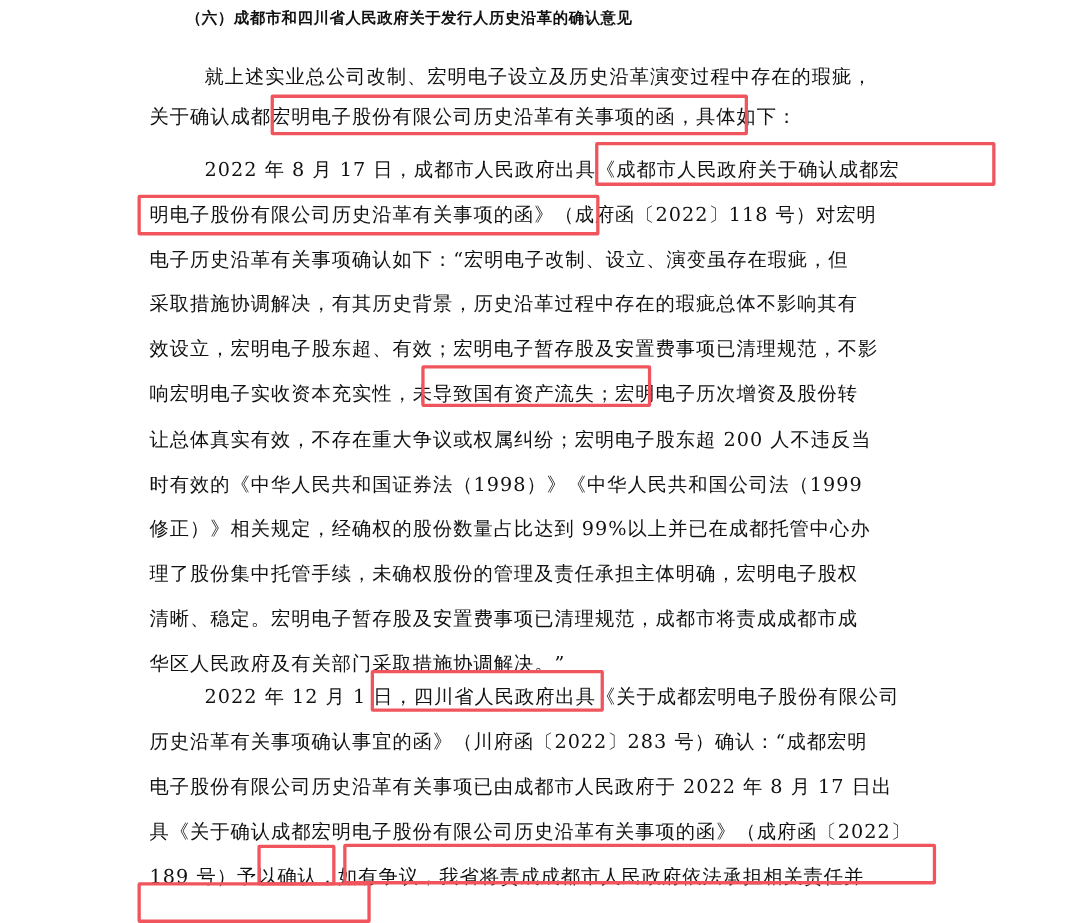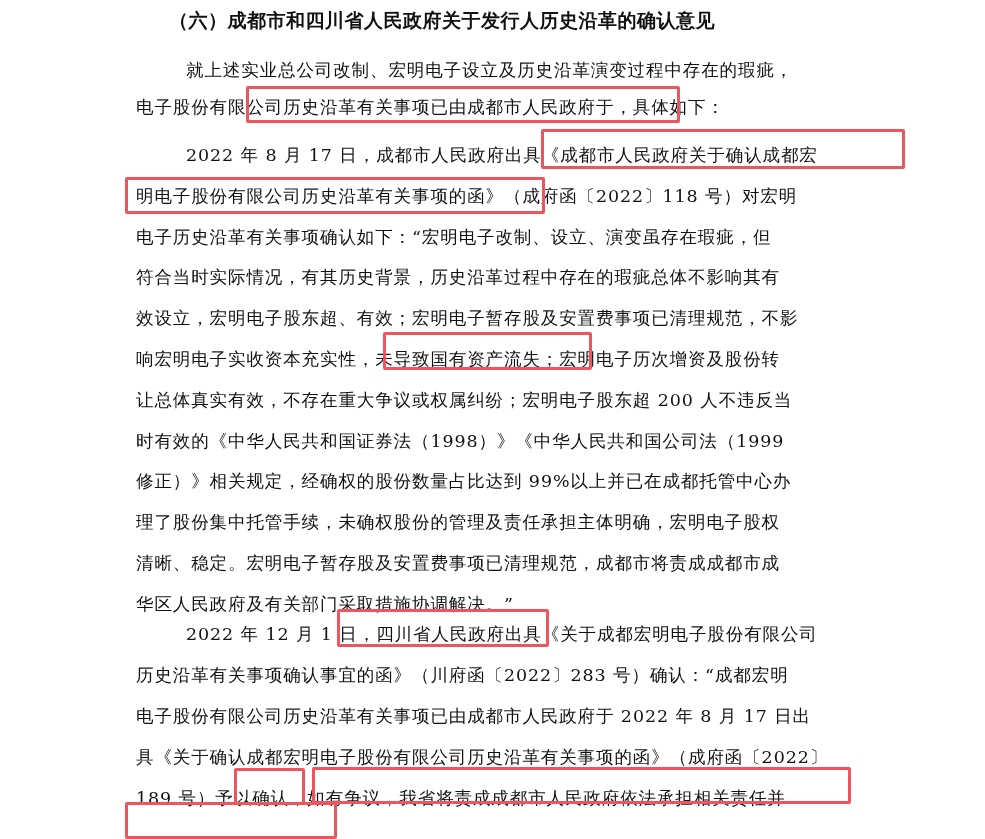--- a/index.html
+++ b/index.html
@@ -1,34 +1,34 @@
 <!DOCTYPE html>
 <html><head>
   <meta charset="utf-8">
   <style>
     html, body { margin: 0; padding: 0; background: #ffffff; }
     body { width: 985px; height: 839px; position: relative; overflow: hidden;
            font-family: "DejaVu Serif", "Liberation Serif", serif; color: #111; }
-    .heading { position: absolute; left: 169px; top: 8px; font-size: 19px; font-weight: bold;
+    .heading { position: absolute; left: 169px; top: 8px; font-size: 14px; font-weight: bold;
                font-family: "DejaVu Sans", "Liberation Sans", sans-serif; letter-spacing: 0.5px; white-space: nowrap; }
     .line { position: absolute; left: 136px; font-size: 17.5px; white-space: nowrap; letter-spacing: 0.9px; line-height: 24px; }
     .indent { left: 186px; text-align: center; }
     .hl { position: absolute; border: 3px solid #f0545c; border-radius: 2px; box-sizing: border-box; }
   </style>
 </head>
 <body>
 
 <div class="heading">（六）成都市和四川省人民政府关于发行人历史沿革的确认意见</div>
 
 <div class="line indent" style="top:58px">就上述实业总公司改制、宏明电子设立及历史沿革演变过程中存在的瑕疵，</div>
-<div class="line" style="top:95px">电子股份有限公司历史沿革有关事项已由成都市人民政府于，具体如下：</div>
+<div class="line" style="top:95px">关于确认成都宏明电子股份有限公司历史沿革有关事项的函，具体如下：</div>
 <div class="line indent" style="top:143px">2022 年 8 月 17 日，成都市人民政府出具《成都市人民政府关于确认成都宏</div>
 <div class="line" style="top:184px">明电子股份有限公司历史沿革有关事项的函》（成府函〔2022〕118 号）对宏明</div>
 <div class="line" style="top:225px">电子历史沿革有关事项确认如下：“宏明电子改制、设立、演变虽存在瑕疵，但</div>
-<div class="line" style="top:265px">符合当时实际情况，有其历史背景，历史沿革过程中存在的瑕疵总体不影响其有</div>
+<div class="line" style="top:265px">采取措施协调解决，有其历史背景，历史沿革过程中存在的瑕疵总体不影响其有</div>
 <div class="line" style="top:306px">效设立，宏明电子股东超、有效；宏明电子暂存股及安置费事项已清理规范，不影</div>
 <div class="line" style="top:347px">响宏明电子实收资本充实性，未导致国有资产流失；宏明电子历次增资及股份转</div>
 <div class="line" style="top:388px">让总体真实有效，不存在重大争议或权属纠纷；宏明电子股东超 200 人不违反当</div>
 <div class="line" style="top:429px">时有效的《中华人民共和国证券法（1998）》《中华人民共和国公司法（1999</div>
 <div class="line" style="top:469px">修正）》相关规定，经确权的股份数量占比达到 99%以上并已在成都托管中心办</div>
 <div class="line" style="top:510px">理了股份集中托管手续，未确权股份的管理及责任承担主体明确，宏明电子股权</div>
 <div class="line" style="top:551px">清晰、稳定。宏明电子暂存股及安置费事项已清理规范，成都市将责成成都市成</div>
 <div class="line" style="top:592px">华区人民政府及有关部门采取措施协调解决。”</div>
 <div class="line indent" style="top:622px">2022 年 12 月 1 日，四川省人民政府出具《关于成都宏明电子股份有限公司</div>
 <div class="line" style="top:663px">历史沿革有关事项确认事宜的函》（川府函〔2022〕283 号）确认：“成都宏明</div>

